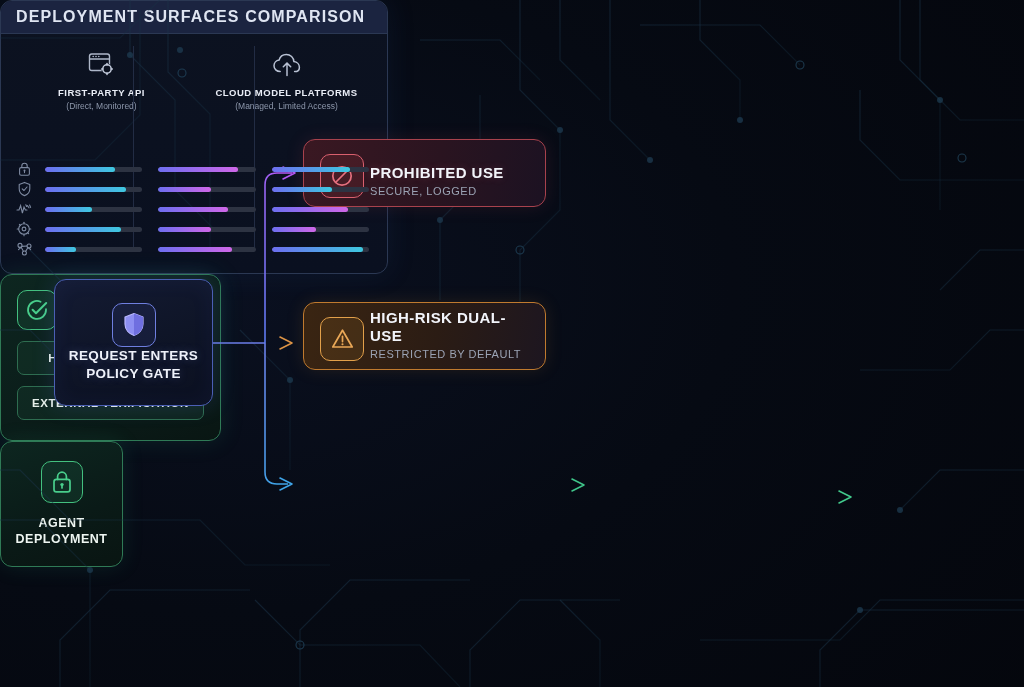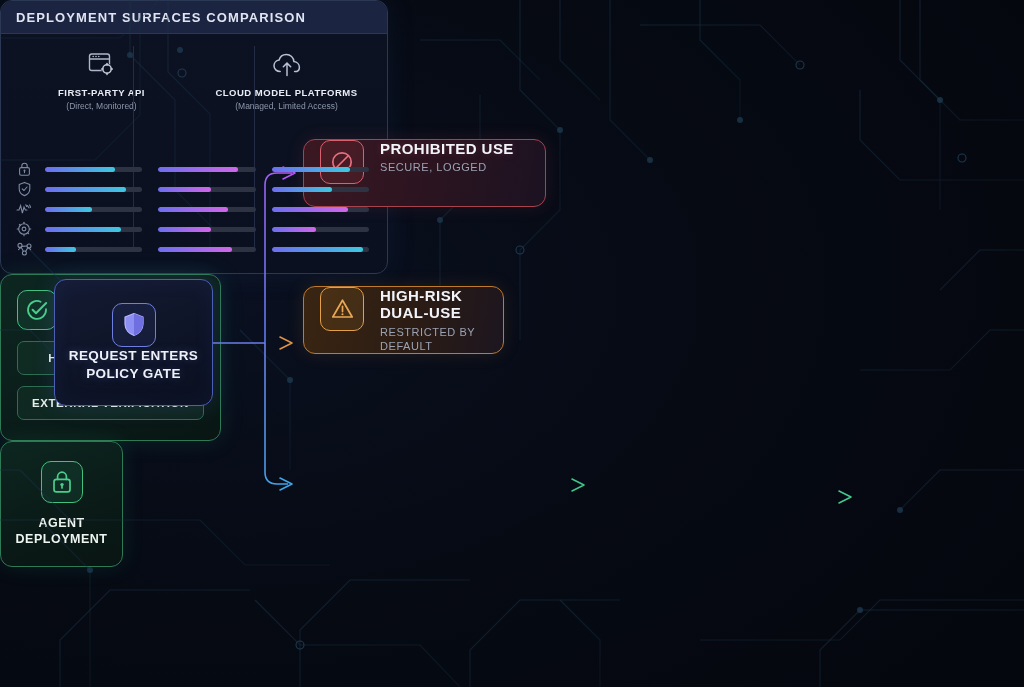--- a/index.html
+++ b/index.html
@@ -32,36 +32,36 @@
     display:flex;flex-direction:column;align-items:center;justify-content:center;
   }
   #gate .ico{width:44px;height:44px;border:1px solid #6f7fe0;background:rgba(90,105,225,.10);}
   #gate .t{
     text-align:center;color:#eef1fa;font-size:13.5px;
     font-weight:700;letter-spacing:.4px;line-height:1.3;
     text-shadow:0 0 10px rgba(150,165,255,.25);
   }
 
   
-  .branch{display:flex;align-items:flex-start;padding:0 16px;gap:16px;}
+  .branch{display:flex;align-items:flex-end;padding:8px 16px;gap:6px;}
   .branch .ico{width:44px;height:44px;}
   .branch .txt .h{font-size:15px;font-weight:700;letter-spacing:.45px;color:#f2f4fa;line-height:1.16;}
   .branch .txt .s{font-size:11px;letter-spacing:.55px;color:#9ba3b4;margin-top:3px;line-height:1.28;}
 
   #c-prohibited{
     left:303px;top:139px;width:243px;height:68px;
     border:1px solid #a8424d;
     background:linear-gradient(100deg,#3a1822 0%,#2a1420 55%,#1c1222 100%);
     box-shadow:0 0 18px rgba(210,70,85,.13);
   }
   #c-prohibited .ico{border:1px solid #d9606e;background:rgba(190,60,72,.13);}
   #c-prohibited .h{text-shadow:0 0 8px rgba(255,130,140,.18);}
 
   #c-highrisk{
-    left:303px;top:286px;width:201px;height:68px;
+    left:303px;top:302px;width:243px;height:68px;
     border:1px solid #c07a2e;
     background:linear-gradient(100deg,#3a2512 0%,#2b1c14 55%,#1d1620 100%);
     box-shadow:0 0 18px rgba(215,140,50,.13);
   }
   #c-highrisk .ico{border:1px solid #e2a04a;background:rgba(200,140,50,.12);}
 
   #c-legit{
     left:303px;top:440px;width:243px;height:92px;
     border:1px solid #2f6aa8;
     background:linear-gradient(100deg,#0e2640 0%,#0c1d33 55%,#0b1526 100%);
@@ -77,21 +77,21 @@
     border:1px solid #2b3853;border-radius:12px;
     background:linear-gradient(180deg,#0c1220 0%,#0a1020 100%);
     box-shadow:0 0 28px rgba(40,70,130,.16);
     overflow:hidden;
   }
   #panel-head{
     height:32px;background:#1b2440;border-bottom:1px solid #2b3853;
     display:flex;align-items:center;padding:0 15px;
   }
   #panel-head span{
-    font-size:13px;font-weight:700;letter-spacing:1.1px;color:#dfe5f2;
+    font-size:16px;font-weight:700;letter-spacing:1.1px;color:#dfe5f2;
   }
   #panel-body{position:relative;height:239px;}
   .vdiv{position:absolute;top:12px;width:1px;height:205px;background:#222c44;}
 
   .col-heads{display:flex;padding:14px 8px 0 8px;}
   .col-h{flex:1;display:flex;flex-direction:column;align-items:center;padding:0 6px;}
   .col-h .gico{height:30px;display:flex;align-items:flex-end;color:#aeb7c9;}
   .col-h .name{
     margin-top:9px;font-size:9.5px;font-weight:700;letter-spacing:.5px;
     color:#e9edf6;text-align:center;line-height:1.25;

